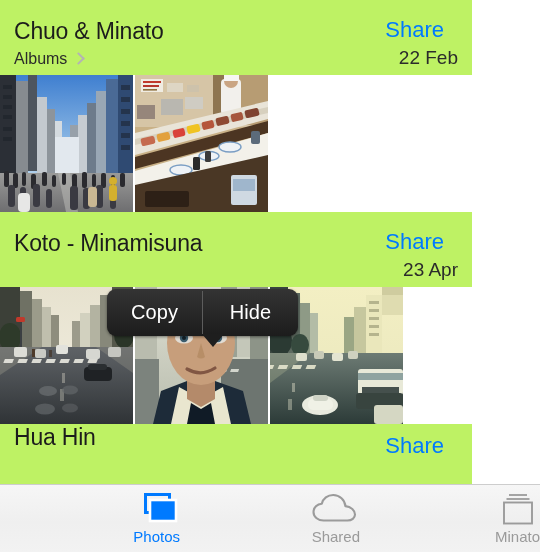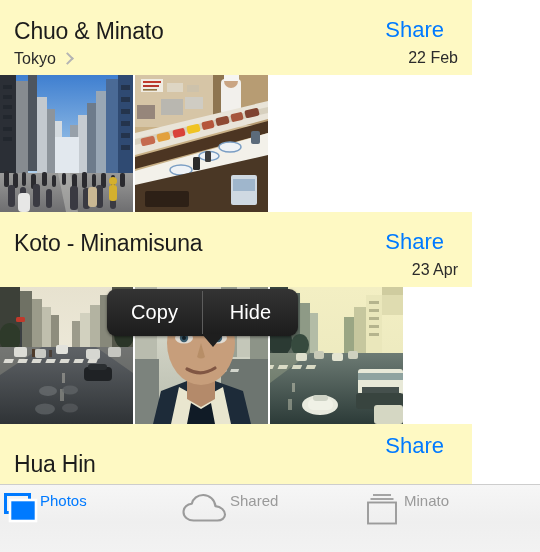--- a/index.html
+++ b/index.html
@@ -26,21 +26,21 @@
   }
 
   
   .content {
     position: absolute;
     left: 0;
     top: 0;
     width: 472px;
     height: 484px;
     overflow: hidden;
-    background: #fef9c3;
+    background: #bef264;
   }
 
   
   .moment-header {
     position: relative;
     height: 75px;
     box-sizing: border-box;
     padding: 0 14px;
   }
   .moment-header.compact {
@@ -50,21 +50,21 @@
     position: absolute;
     left: 14px;
     top: 18px;
     font-size: 23px;
     line-height: 27px;
     color: #1c1c1c;
     letter-spacing: -0.2px;
     white-space: nowrap;
   }
   .moment-header.compact .mh-title {
-    top: 27px;
+    top: 0;
   }
   .mh-sub-wrap {
     position: absolute;
     left: 14px;
     top: 49px;
     display: flex;
     align-items: center;
     gap: 7px;
   }
   .mh-sub {
@@ -91,21 +91,21 @@
     color: #007aff;
     white-space: nowrap;
   }
   .moment-header.compact .mh-share {
     top: 9px;
   }
   .mh-date {
     position: absolute;
     right: 14px;
     top: 48px;
-    font-size: 16px;
+    font-size: 19px;
     line-height: 19px;
     color: #2b2b2b;
     white-space: nowrap;
   }
 
   
   .photo-row {
     position: relative;
     display: flex;
     gap: 2px;
@@ -180,22 +180,22 @@
     background: linear-gradient(#f6f6f6, #efefef 55%, #f2f2f2);
     border-top: 1px solid #cdcdcd;
     box-sizing: border-box;
     display: flex;
     z-index: 40;
   }
   .tab {
     flex: 1 1 0;
     position: relative;
     display: flex;
-    flex-direction: row;
-    align-items: flex-start;
+    flex-direction: column;
+    align-items: flex-end;
     justify-content: flex-start;
     padding-top: 6px;
   }
   .tab-icon {
     height: 36px;
     display: flex;
     align-items: center;
     justify-content: center;
   }
   .tab-label {
@@ -211,21 +211,21 @@
 </head>
 <body>
 
 <div id="app">
 
   <div class="content">
 
     <div class="moment-header">
       <div class="mh-title">Chuo &amp; Minato</div>
       <div class="mh-sub-wrap">
-        <span class="mh-sub">Tokyo</span>
+        <span class="mh-sub">Albums</span>
         <span class="chev"></span>
       </div>
       <div class="mh-share">Share</div>
       <div class="mh-date">22 Feb</div>
     </div>
 
     <div class="photo-row">
 
       <div class="thumb">
         <svg viewBox="0 0 133 137" preserveAspectRatio="none">

